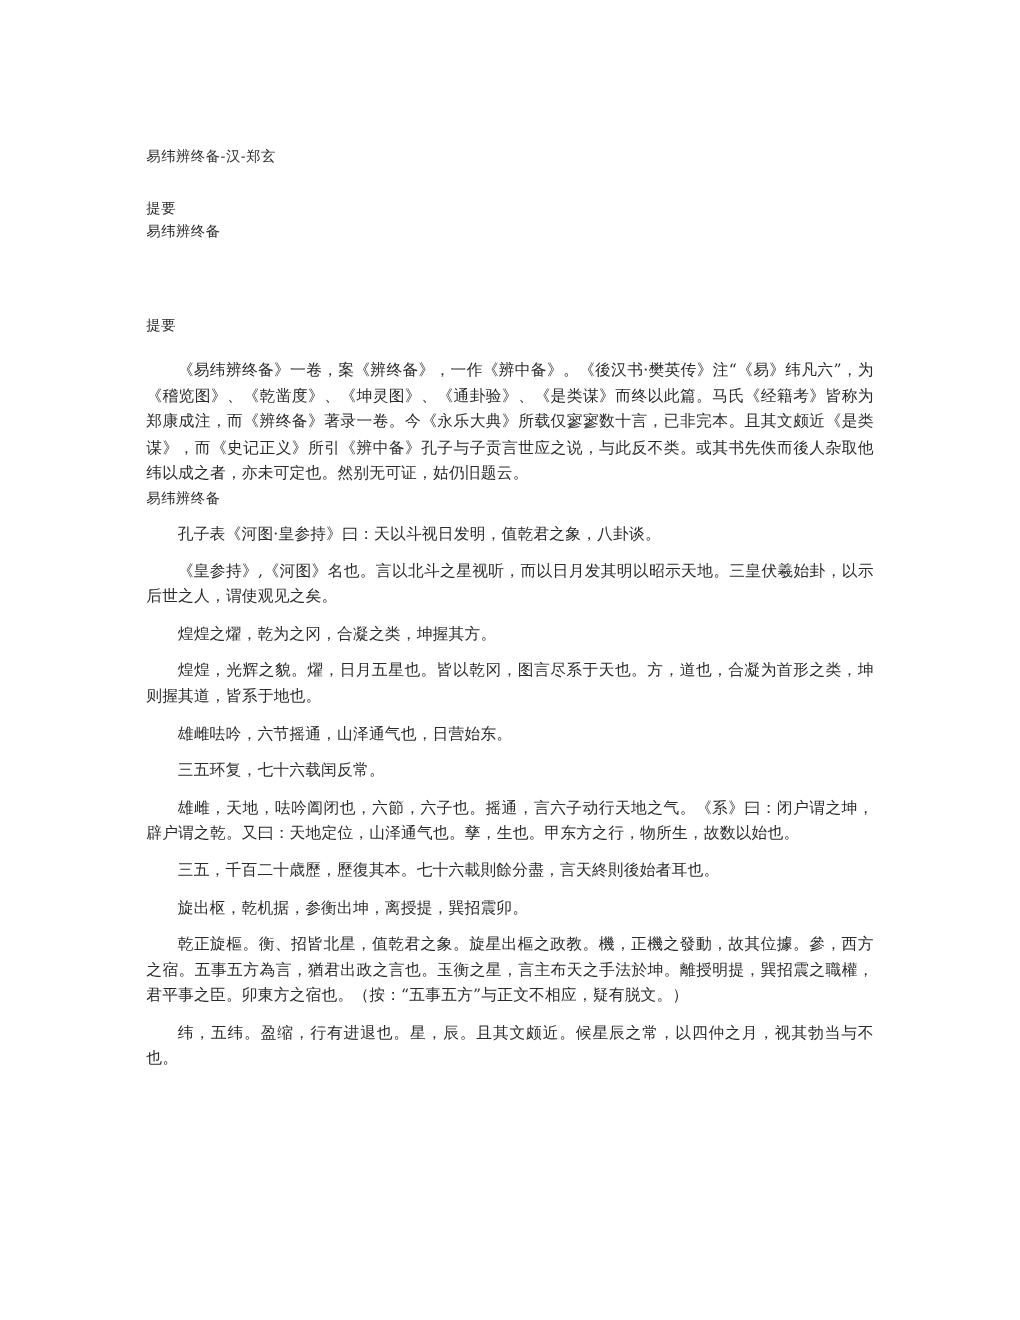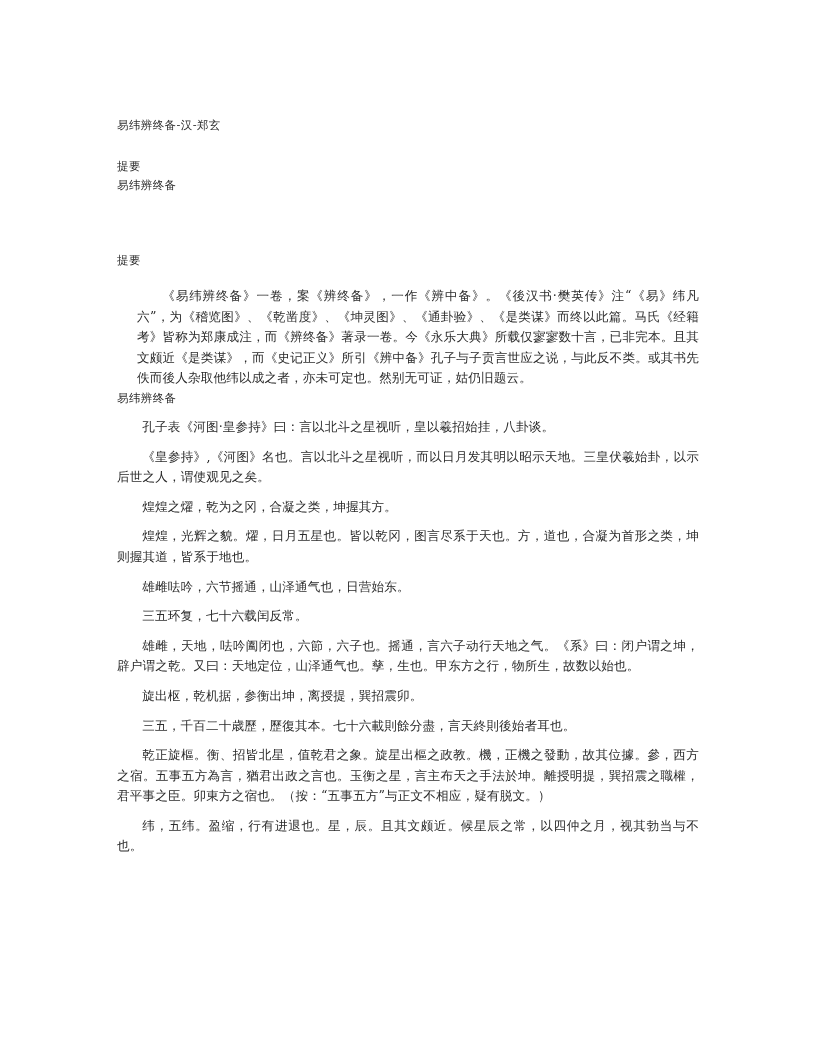--- a/index.html
+++ b/index.html
@@ -50,21 +50,20 @@
     line-height: 20.6px;
     margin: 0 0 9px 0;
     text-indent: 2em;
     text-align: justify;
     text-justify: inter-ideograph;
     letter-spacing: 0.15px;
     word-break: break-all;
   }
   .tight {
     margin-bottom: 0;
-    margin-left: 20px;
   }
   .run-on {
     font-size: 11.5px;
     line-height: 19px;
     margin: 0 0 9px 0;
     text-indent: 0;
     letter-spacing: 0.4px;
   }
 </style>
 </head>
@@ -83,25 +82,25 @@
   <div class="spacer-md"></div>
 
   <div class="section-heading">提要</div>
 
   <div class="spacer-head"></div>
 
   <p class="para tight">《易纬辨终备》一卷，案《辨终备》，一作《辨中备》。《後汉书·樊英传》注“《易》纬凡六”，为《稽览图》、《乾凿度》、《坤灵图》、《通卦验》、《是类谋》而终以此篇。马氏《经籍考》皆称为郑康成注，而《辨终备》著录一卷。今《永乐大典》所载仅寥寥数十言，已非完本。且其文颇近《是类谋》，而《史记正义》所引《辨中备》孔子与子贡言世应之说，与此反不类。或其书先佚而後人杂取他纬以成之者，亦未可定也。然别无可证，姑仍旧题云。</p>
 
   <div class="run-on">易纬辨终备</div>
 
-  <p class="para">孔子表《河图·皇参持》曰：言以北斗之星视听，皇以羲招始挂，八卦谈。</p>
+  <p class="para">孔子表《河图·皇参持》曰：天以斗视日发明，值乾君之象，八卦谈。</p>
   <p class="para">《皇参持》,《河图》名也。言以北斗之星视听，而以日月发其明以昭示天地。三皇伏羲始卦，以示后世之人，谓使观见之矣。</p>
   <p class="para">煌煌之燿，乾为之冈，合凝之类，坤握其方。</p>
   <p class="para">煌煌，光辉之貌。燿，日月五星也。皆以乾冈，图言尽系于天也。方，道也，合凝为首形之类，坤则握其道，皆系于地也。</p>
   <p class="para">雄雌呿吟，六节摇通，山泽通气也，日营始东。</p>
   <p class="para">三五环复，七十六载闰反常。</p>
   <p class="para">雄雌，天地，呿吟阖闭也，六節，六子也。摇通，言六子动行天地之气。《系》曰：闭户谓之坤，辟户谓之乾。又曰：天地定位，山泽通气也。孳，生也。甲东方之行，物所生，故数以始也。</p>
+  <p class="para">三五，千百二十歳歷，歷復其本。七十六載則餘分盡，言天終則後始者耳也。</p>
   <p class="para">旋出枢，乾机据，参衡出坤，离授提，巽招震卯。</p>
-  <p class="para">三五，千百二十歳歷，歷復其本。七十六載則餘分盡，言天終則後始者耳也。</p>
   <p class="para">乾正旋樞。衡、招皆北星，值乾君之象。旋星出樞之政教。機，正機之發動，故其位據。參，西方之宿。五事五方為言，猶君出政之言也。玉衡之星，言主布天之手法於坤。離授明提，巽招震之職權，君平事之臣。卯東方之宿也。（按：“五事五方”与正文不相应，疑有脱文。）</p>
   <p class="para">纬，五纬。盈缩，行有进退也。星，辰。且其文颇近。候星辰之常，以四仲之月，视其勃当与不也。</p>
 
 </div>
 
 </body></html>

